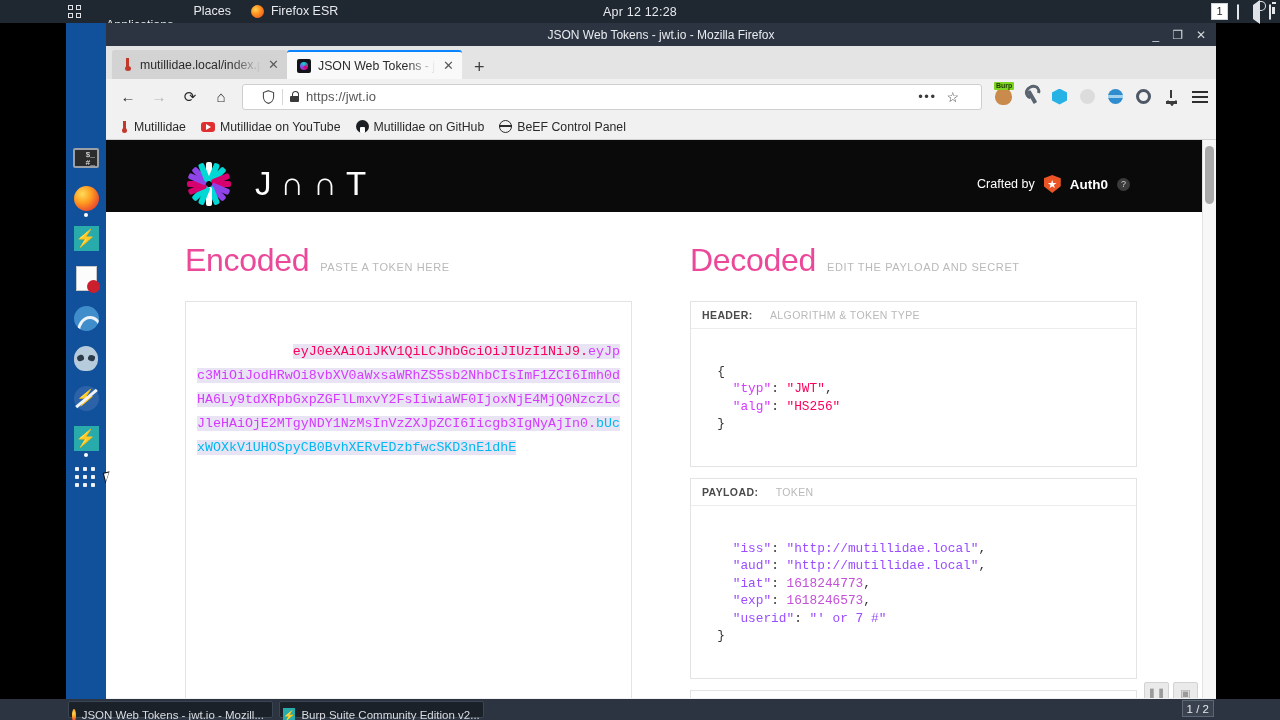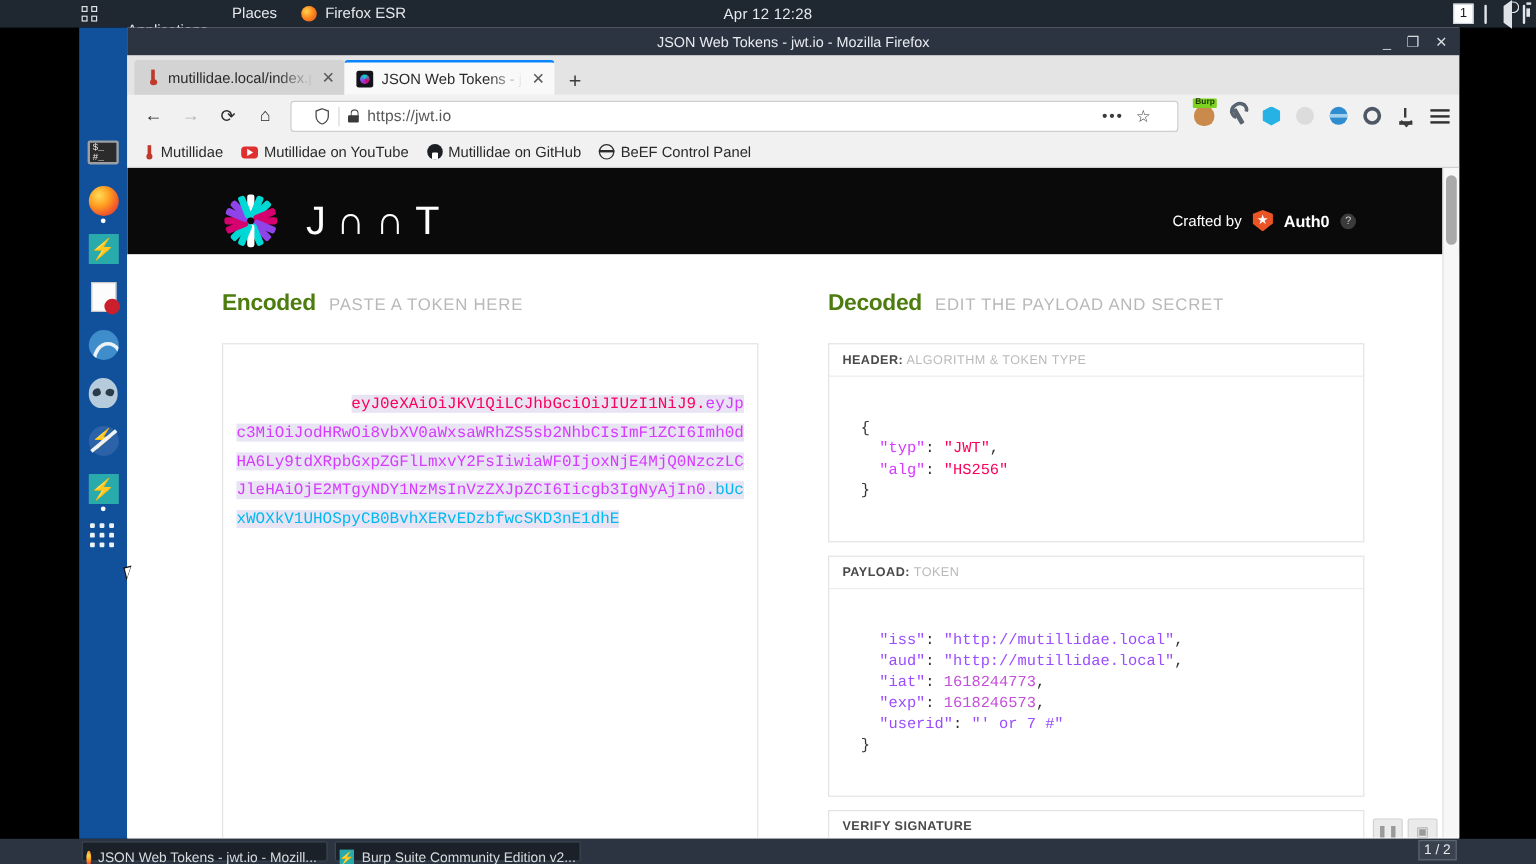--- a/index.html
+++ b/index.html
@@ -45,21 +45,21 @@
   .tray-bat { width: 9px; height: 13px; border: 1.7px solid #e3e6ea; border-radius: 1px; position: relative; }
   .tray-bat::before { content:""; position:absolute; left:2px; top:-3px; width:4px; height:2px; background:#e3e6ea; }
   .tray-bat::after { content:""; position:absolute; left:1.5px; top:2px; width:3.6px; height:7px; background:#e3e6ea; }
   .ff-panel-ico { width: 13px; height: 13px; border-radius: 50%;
     background: radial-gradient(circle at 35% 35%, #ffd24d 0%, #ff8a1f 45%, #e34b1d 100%); }
 
   
   #dock {
     position: absolute; left: 66px; top: 23px; width: 40px; height: 676px;
     background: #11519b; display: flex; flex-direction: column; align-items: center;
-    padding-top: 84px; gap: 0;
+    padding-top: 115px; gap: 0; text-align: right;
   }
   .dock-slot { width: 40px; height: 40px; display: flex; align-items: center; justify-content: center; position: relative; }
   .dock-dot { position: absolute; bottom: 1px; left: 50%; transform: translateX(-50%);
     width: 4px; height: 4px; border-radius: 50%; background: #fff; }
   .ico-term { width: 26px; height: 20px; background: #2b2b2b; border: 2px solid #9aa0a6; border-radius: 2px;
     color: #eaeaea; font-family: "Liberation Mono", monospace; font-size: 8px; padding: 1px 2px; line-height: 8px; }
   .ico-firefox { width: 25px; height: 25px; border-radius: 50%;
     background: radial-gradient(circle at 34% 32%, #ffdc5a 0%, #ff9d20 38%, #f2602a 65%, #cf2b36 100%); }
   .ico-burp { width: 25px; height: 25px; background: #2aabab; display: flex; align-items: center; justify-content: center;
     color: #fff; font-size: 17px; font-weight: 700; line-height: 1; }
@@ -173,36 +173,36 @@
   .auth0-mark { width: 17px; height: 18px; background: #eb5424; position: relative;
     clip-path: polygon(50% 0, 100% 18%, 100% 62%, 50% 100%, 0 62%, 0 18%); }
   .auth0-mark::after { content: "★"; position: absolute; inset: 0; color: #fff; font-size: 11px; text-align: center; line-height: 18px; }
   .auth0-name { font-weight: 700; font-size: 13.5px; }
   .help-dot { width: 13px; height: 13px; border-radius: 50%; background: #3b3b3b; color: #cfcfcf;
     font-size: 9px; text-align: center; line-height: 13px; }
 
   #panes { display: flex; padding: 30px 79px 0 79px; gap: 58px; background: #fff; }
   .pane { flex: 1; }
   .pane-head { display: flex; align-items: baseline; gap: 11px; margin-bottom: 22px; }
-  .pane-title { font-size: 19px; font-weight: 700; color: #4d7c0f; letter-spacing: -.3px; }
-  .pane-sub { font-size: 14px; letter-spacing: .6px; color: #b9b9b9; text-transform: uppercase; }
+  .pane-title { font-size: 32px; font-weight: 400; color: #ec4899; letter-spacing: -.3px; }
+  .pane-sub { font-size: 11px; letter-spacing: .6px; color: #b9b9b9; text-transform: uppercase; }
 
   #encoded-box { border: 1px solid #e3e3e3; background: #fff; height: 420px; padding: 14px 11px; }
   #token { font-family: "Liberation Mono", monospace; font-size: 13.3px; line-height: 24px;
     word-break: break-all; white-space: pre-wrap; }
   .t-h { color: #fb015b; background: #e8e4f3; }
   .t-p { color: #d63aff; background: #e8e4f3; }
   .t-s { color: #00b9f1; background: #e8e4f3; }
   .t-dot { color: #fb015b; background: #e8e4f3; }
   .t-dot2 { color: #d63aff; background: #e8e4f3; }
 
   .dec-card { border: 1px solid #e3e3e3; margin-bottom: 11px; background: #fff; }
   .dec-label { padding: 7px 11px; font-size: 10.5px; letter-spacing: .4px; border-bottom: 1px solid #ececec; color: #4a4a4a; }
   .dec-label b { font-weight: 700; }
-  .dec-label span { color: #b9b9b9; }
+  .dec-label span { color: #b9b9b9; margin-left: 14px; }
   .dec-body { font-family: "Liberation Mono", monospace; font-size: 12.8px; line-height: 17.5px;
     padding: 16px 11px; white-space: pre; color: #333; }
   .k { color: #d63aff; }
   .s { color: #fb015b; }
   .n { color: #fb015b; }
   .pl .k { color: #9b4dff; }
   .pl .s { color: #9b4dff; }
   .pl .n { color: #c44fd8; }
 
   

